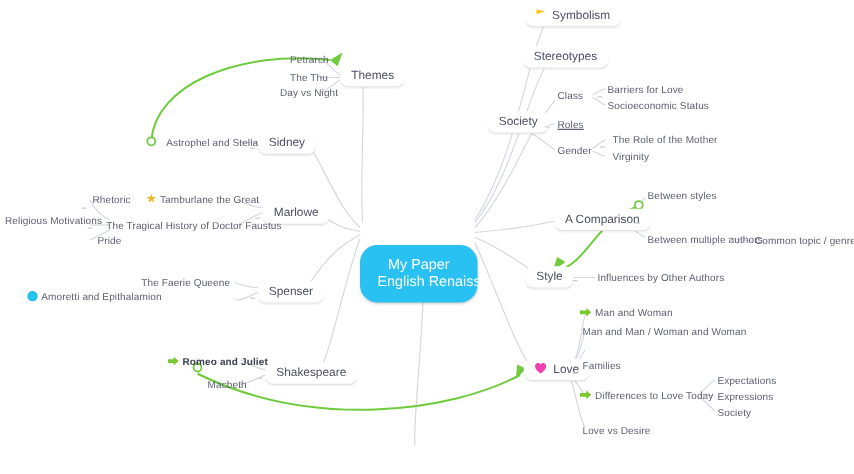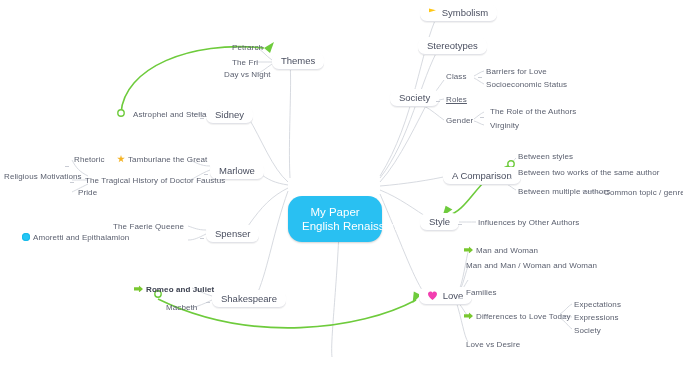--- a/index.html
+++ b/index.html
@@ -199,21 +199,21 @@
     <span>Style</span>
   </div>
 
   <div class="branch" style="left:419px;top:287px;">
     <span class="ico ico-heart"></span>
     <span>Love</span>
   </div>
 
 
   <div class="leaf" style="left:232px;top:43px;">Petrarch</div>
-  <div class="leaf" style="left:232px;top:58px;">The Fri</div>
+  <div class="leaf" style="left:232px;top:58px;">The Thu</div>
   <div class="leaf" style="left:224px;top:70px;">Day vs Night</div>
 
   <div class="leaf" style="left:133px;top:110px;">Astrophel and Stella</div>
 
   <div class="leaf" style="left:74px;top:155px;">Rhetoric</div>
   <div class="leaf" style="left:4px;top:172px;">Religious Motivations</div>
   <div class="leaf" style="left:78px;top:188px;">Pride</div>
   <div class="leaf" style="left:117px;top:155px;">
     <span class="ico ico-star"></span><span>Tamburlane the Great</span>
   </div>
@@ -227,25 +227,24 @@
   <div class="leaf bold" style="left:134px;top:285px;">
     <span class="ico ico-arrow"></span><span>Romeo and Juliet</span>
   </div>
   <div class="leaf" style="left:166px;top:303px;">Macbeth</div>
 
   <div class="leaf" style="left:446px;top:72px;">Class</div>
   <div class="leaf" style="left:446px;top:95px;text-decoration:underline;">Roles</div>
   <div class="leaf" style="left:446px;top:116px;">Gender</div>
   <div class="leaf" style="left:486px;top:67px;">Barriers for Love</div>
   <div class="leaf" style="left:486px;top:80px;">Socioeconomic Status</div>
-  <div class="leaf" style="left:490px;top:107px;">The Role of the Authors</div>
+  <div class="leaf" style="left:490px;top:107px;">The Role of the Mother</div>
   <div class="leaf" style="left:490px;top:121px;">Virginity</div>
 
   <div class="leaf" style="left:518px;top:152px;">Between styles</div>
-  <div class="leaf" style="left:518px;top:168px;">Between two works of the same author</div>
   <div class="leaf" style="left:518px;top:187px;">Between multiple authors</div>
   <div class="leaf" style="left:604px;top:188px;">Common topic / genre</div>
 
   <div class="leaf" style="left:478px;top:218px;">Influences by Other Authors</div>
 
   <div class="leaf" style="left:464px;top:246px;">
     <span class="ico ico-arrow"></span><span>Man and Woman</span>
   </div>
   <div class="leaf" style="left:466px;top:261px;">Man and Man / Woman and Woman</div>
   <div class="leaf" style="left:466px;top:288px;">Families</div>

